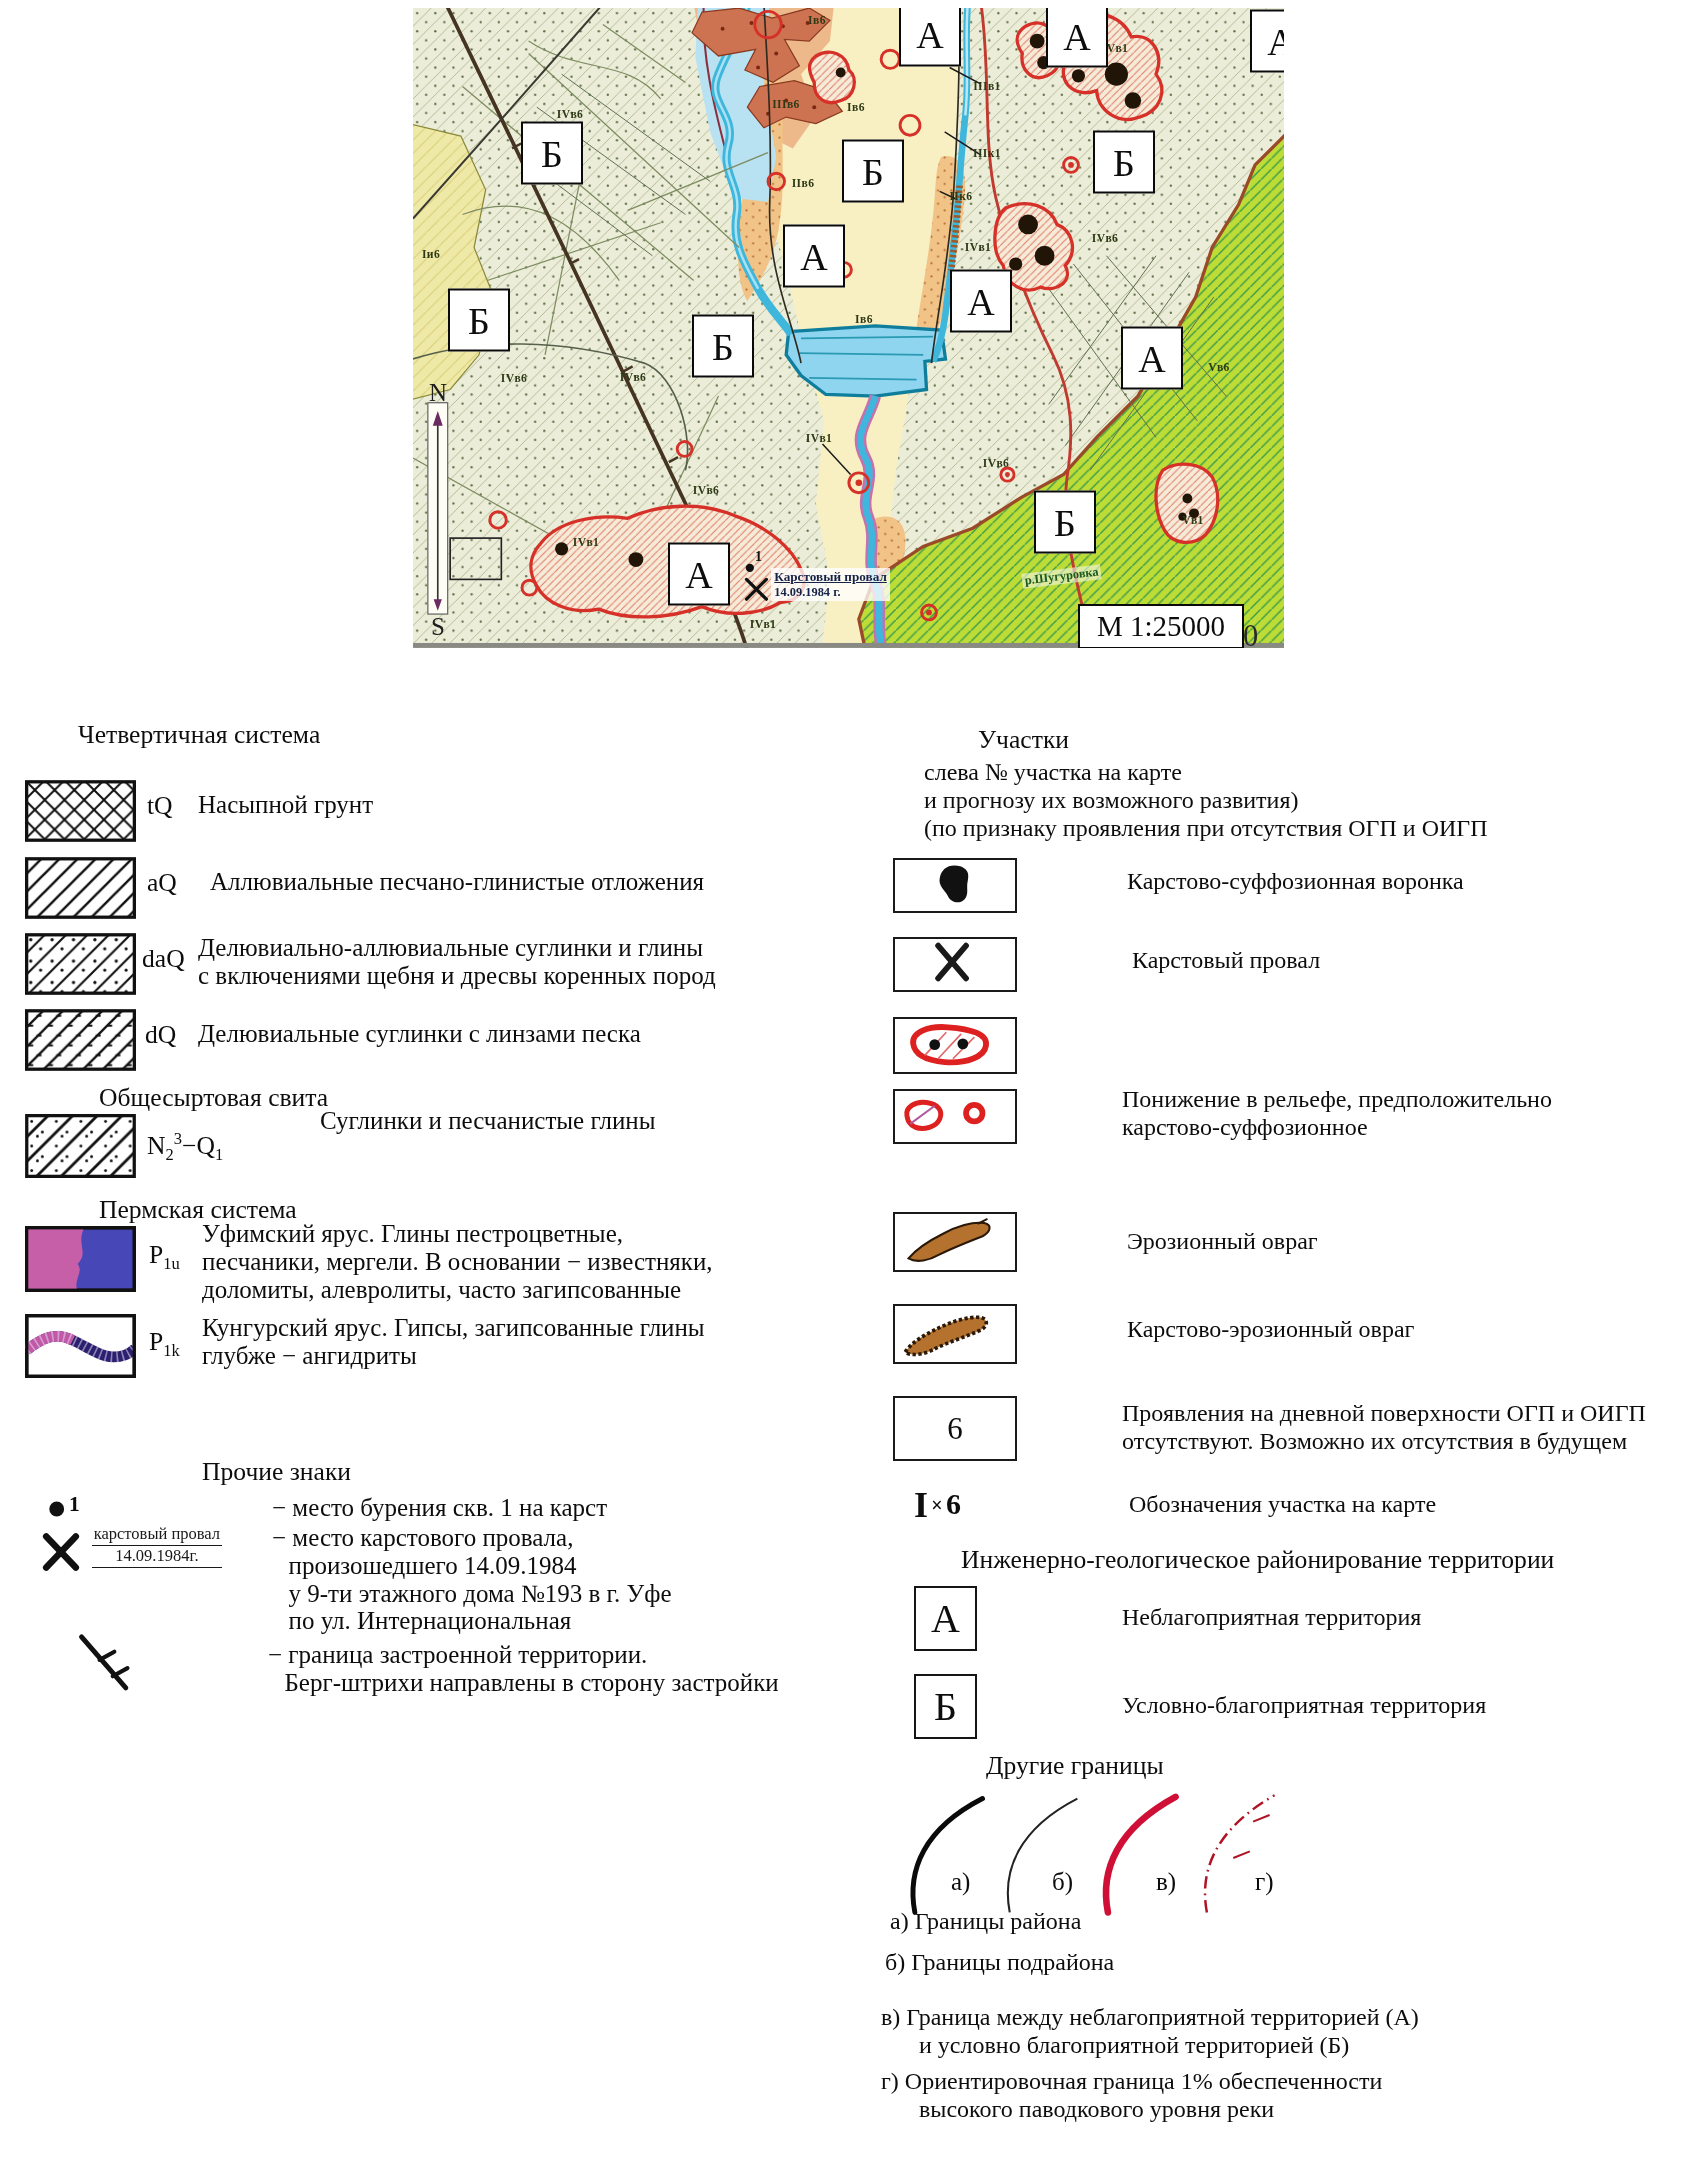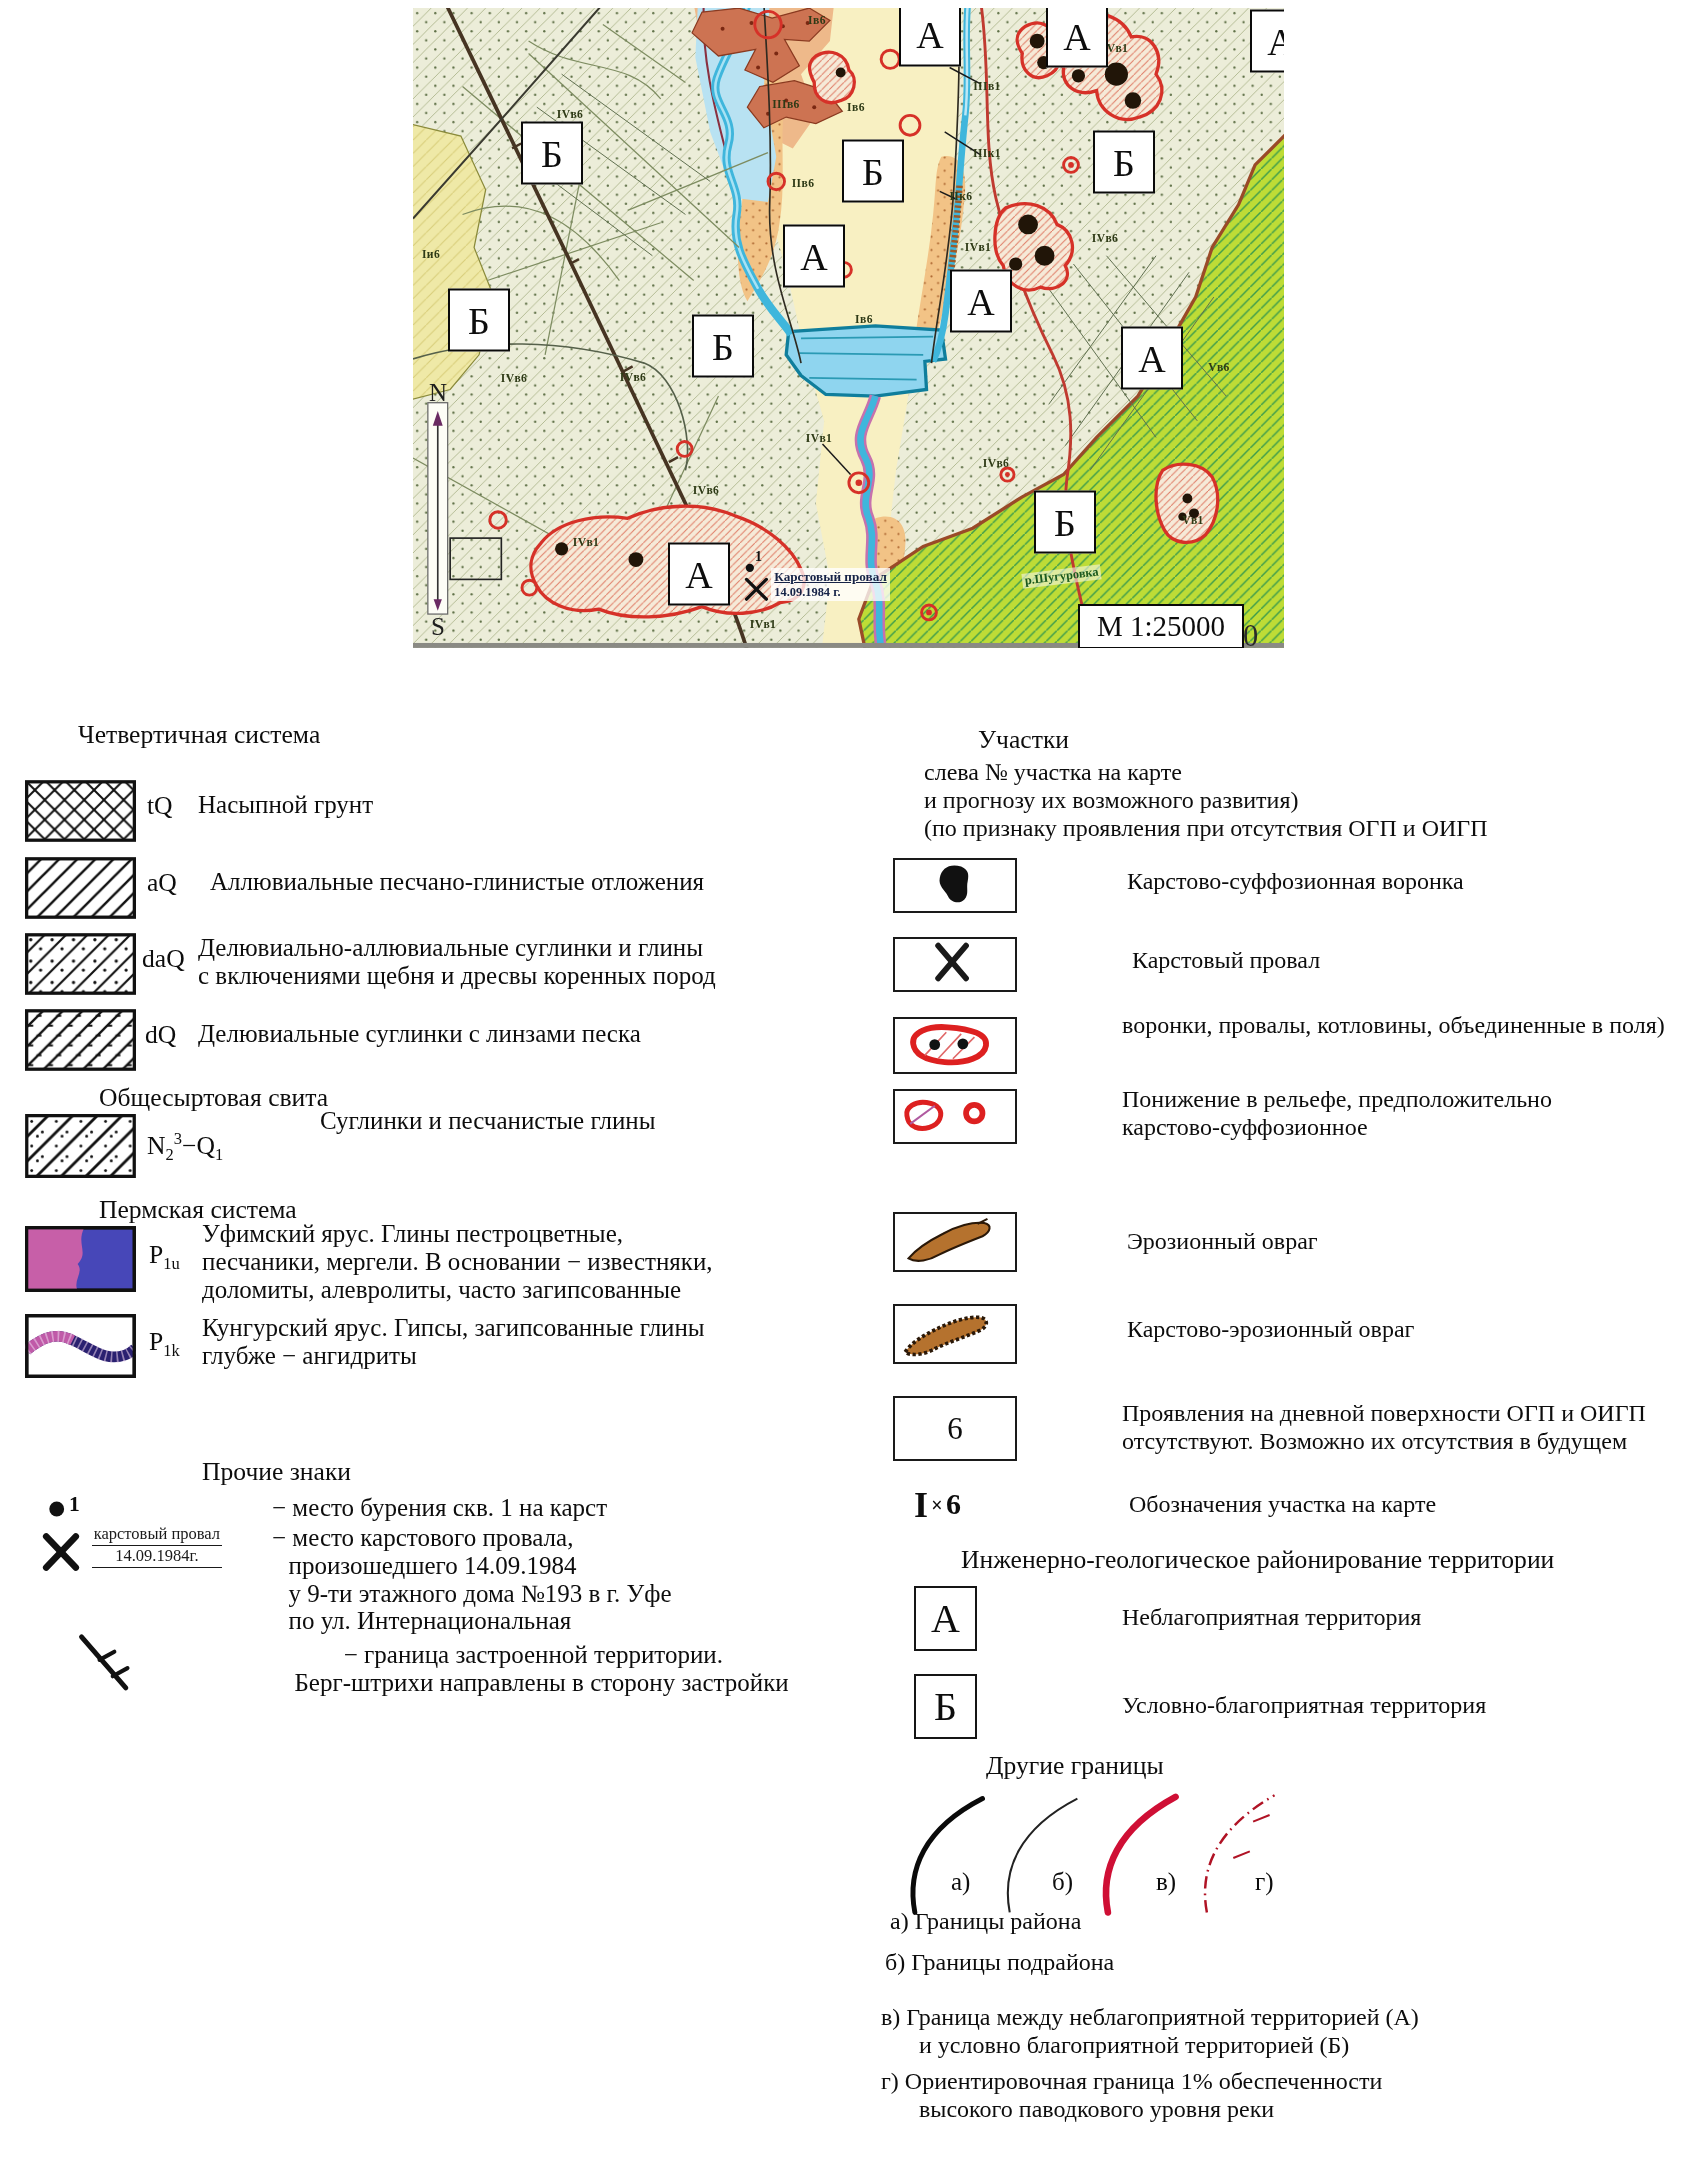--- a/index.html
+++ b/index.html
@@ -428,21 +428,21 @@
       <div class="tline">по ул. Интернациональная</div>
     </div>
 </div>
 
 <div>
   <svg class="abs" style="left:73px;top:1632px;" width="63" height="64" viewBox="0 0 76 78">
     <path d="M10,6 L64,68" stroke="#111" stroke-width="6" stroke-linecap="round"></path>
     <path d="M32,34 L50,24" stroke="#111" stroke-width="5" stroke-linecap="round"></path>
     <path d="M48,54 L66,44" stroke="#111" stroke-width="5" stroke-linecap="round"></path>
   </svg>
-  <div class="abs ltext othertext" style="left:278px;top:1641px;text-align:center;">
+  <div class="abs ltext othertext" style="left:268px;top:1641px;">
       <div class="tline">− граница застроенной территории.</div>
       <div class="tline">Берг-штрихи направлены в сторону застройки</div>
     </div>
 </div>
 
 <div class="abs h-title" style="left:978px;top:725px;">Участки</div>
 <div class="abs rtext" style="left:924px;top:759px;">
     <div class="tline">слева № участка на карте</div>
     <div class="tline">и прогнозу их возможного развития)</div>
     <div class="tline">(по признаку проявления при отсутствия ОГП и ОИГП</div>
@@ -476,21 +476,20 @@
 <div>
   <div class="iconbox" style="top:1017px;height:53px;">
     <svg width="115" height="48" viewBox="0 0 139 58">
       <path d="M22,30 C20,16 40,8 64,10 C92,12 112,18 110,32 C108,46 86,54 60,52 C38,50 24,44 22,30 Z" fill="#fff" stroke="#dd2020" stroke-width="7"></path>
       <path d="M36,44 L62,16 M52,48 L80,18 M70,48 L96,22" stroke="#e06868" stroke-width="2"></path>
       <circle cx="48" cy="31" r="6.5" fill="#111"></circle>
         <circle cx="82" cy="30" r="6.5" fill="#111"></circle>
     </svg>
   </div>
   <div class="abs rtext" style="left:1122px;top:1012px;">
-      <div class="tline">воронки, провалы, котловины, объединенные в поля)</div>
     </div>
 </div>
 
 <div>
   <div class="iconbox" style="top:1089px;height:51px;">
     <svg width="115" height="46" viewBox="0 0 139 56">
       <path d="M14,30 C12,20 24,12 38,14 C52,16 58,24 54,34 C50,44 34,48 24,44 C16,40 15,36 14,30 Z" fill="#fff" stroke="#dd2020" stroke-width="6"></path>
       <path d="M18,40 L48,18" stroke="#b05aa0" stroke-width="2.5"></path>
       <circle cx="96" cy="27" r="10" fill="none" stroke="#dd2020" stroke-width="7"></circle>
     </svg>

